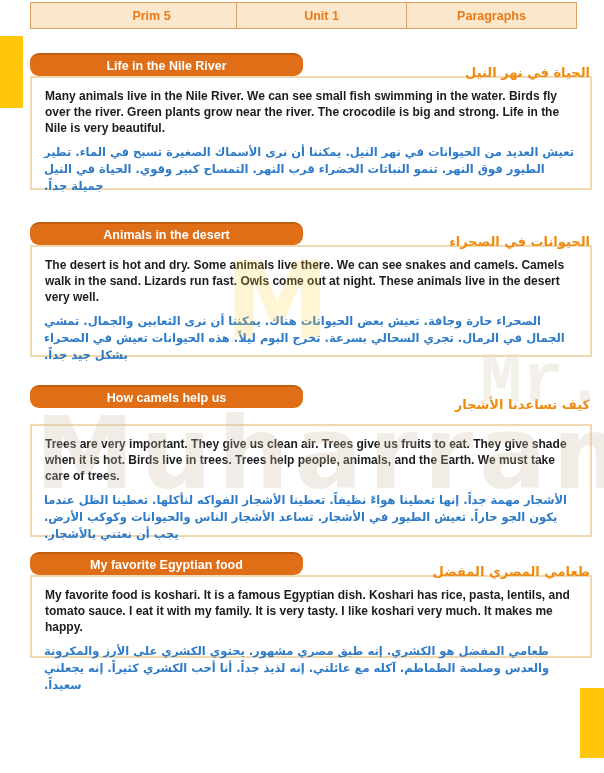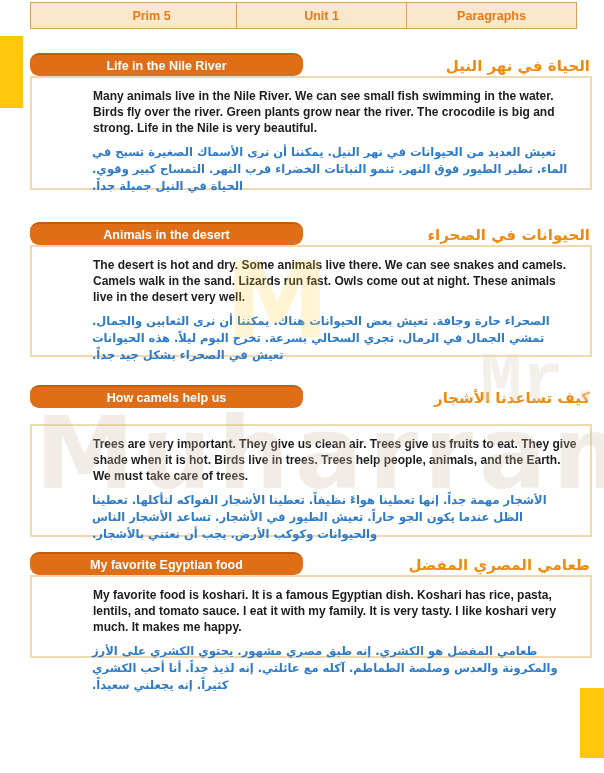--- a/index.html
+++ b/index.html
@@ -35,33 +35,32 @@
   .sec-4{top:552px;}
   .title-bar{
     position:absolute;left:0;top:0;width:273px;height:21px;
     background:#df6e16;border-top:2px solid #c05e0e;
     display:flex;align-items:center;justify-content:center;
     color:#ffffff;font-weight:bold;font-size:12.5px;
     z-index:2;
     border-radius:9px;
   }
   .title-ar{
-    position:absolute;right:2px;top:4px;
-    color:#ef8b10;font-weight:bold;font-size:15px;
+    position:absolute;right:2px;top:12px;
+    color:#ef8b10;font-weight:bold;font-size:13px;
     direction:rtl;
     font-family:"DejaVu Sans",sans-serif;
     z-index:2;
   }
   .box{
     position:absolute;left:0;top:23px;width:562px;
     background:#ffffff;
     border:2px solid #f0d9b0;
     box-sizing:border-box;
     z-index:1;
-    padding-left:48px;
   }
   .sec-1 .box{height:114px;}
   .sec-2 .box{height:112px;}
   .sec-3 .box{height:113px;margin-top:16px;}
   .sec-4 .box{height:83px;}
   .body-en{
     margin:10px 13px 0 13px;
     color:#1d1d1d;font-weight:bold;font-size:12px;line-height:16px;
     text-align:left;
   }

